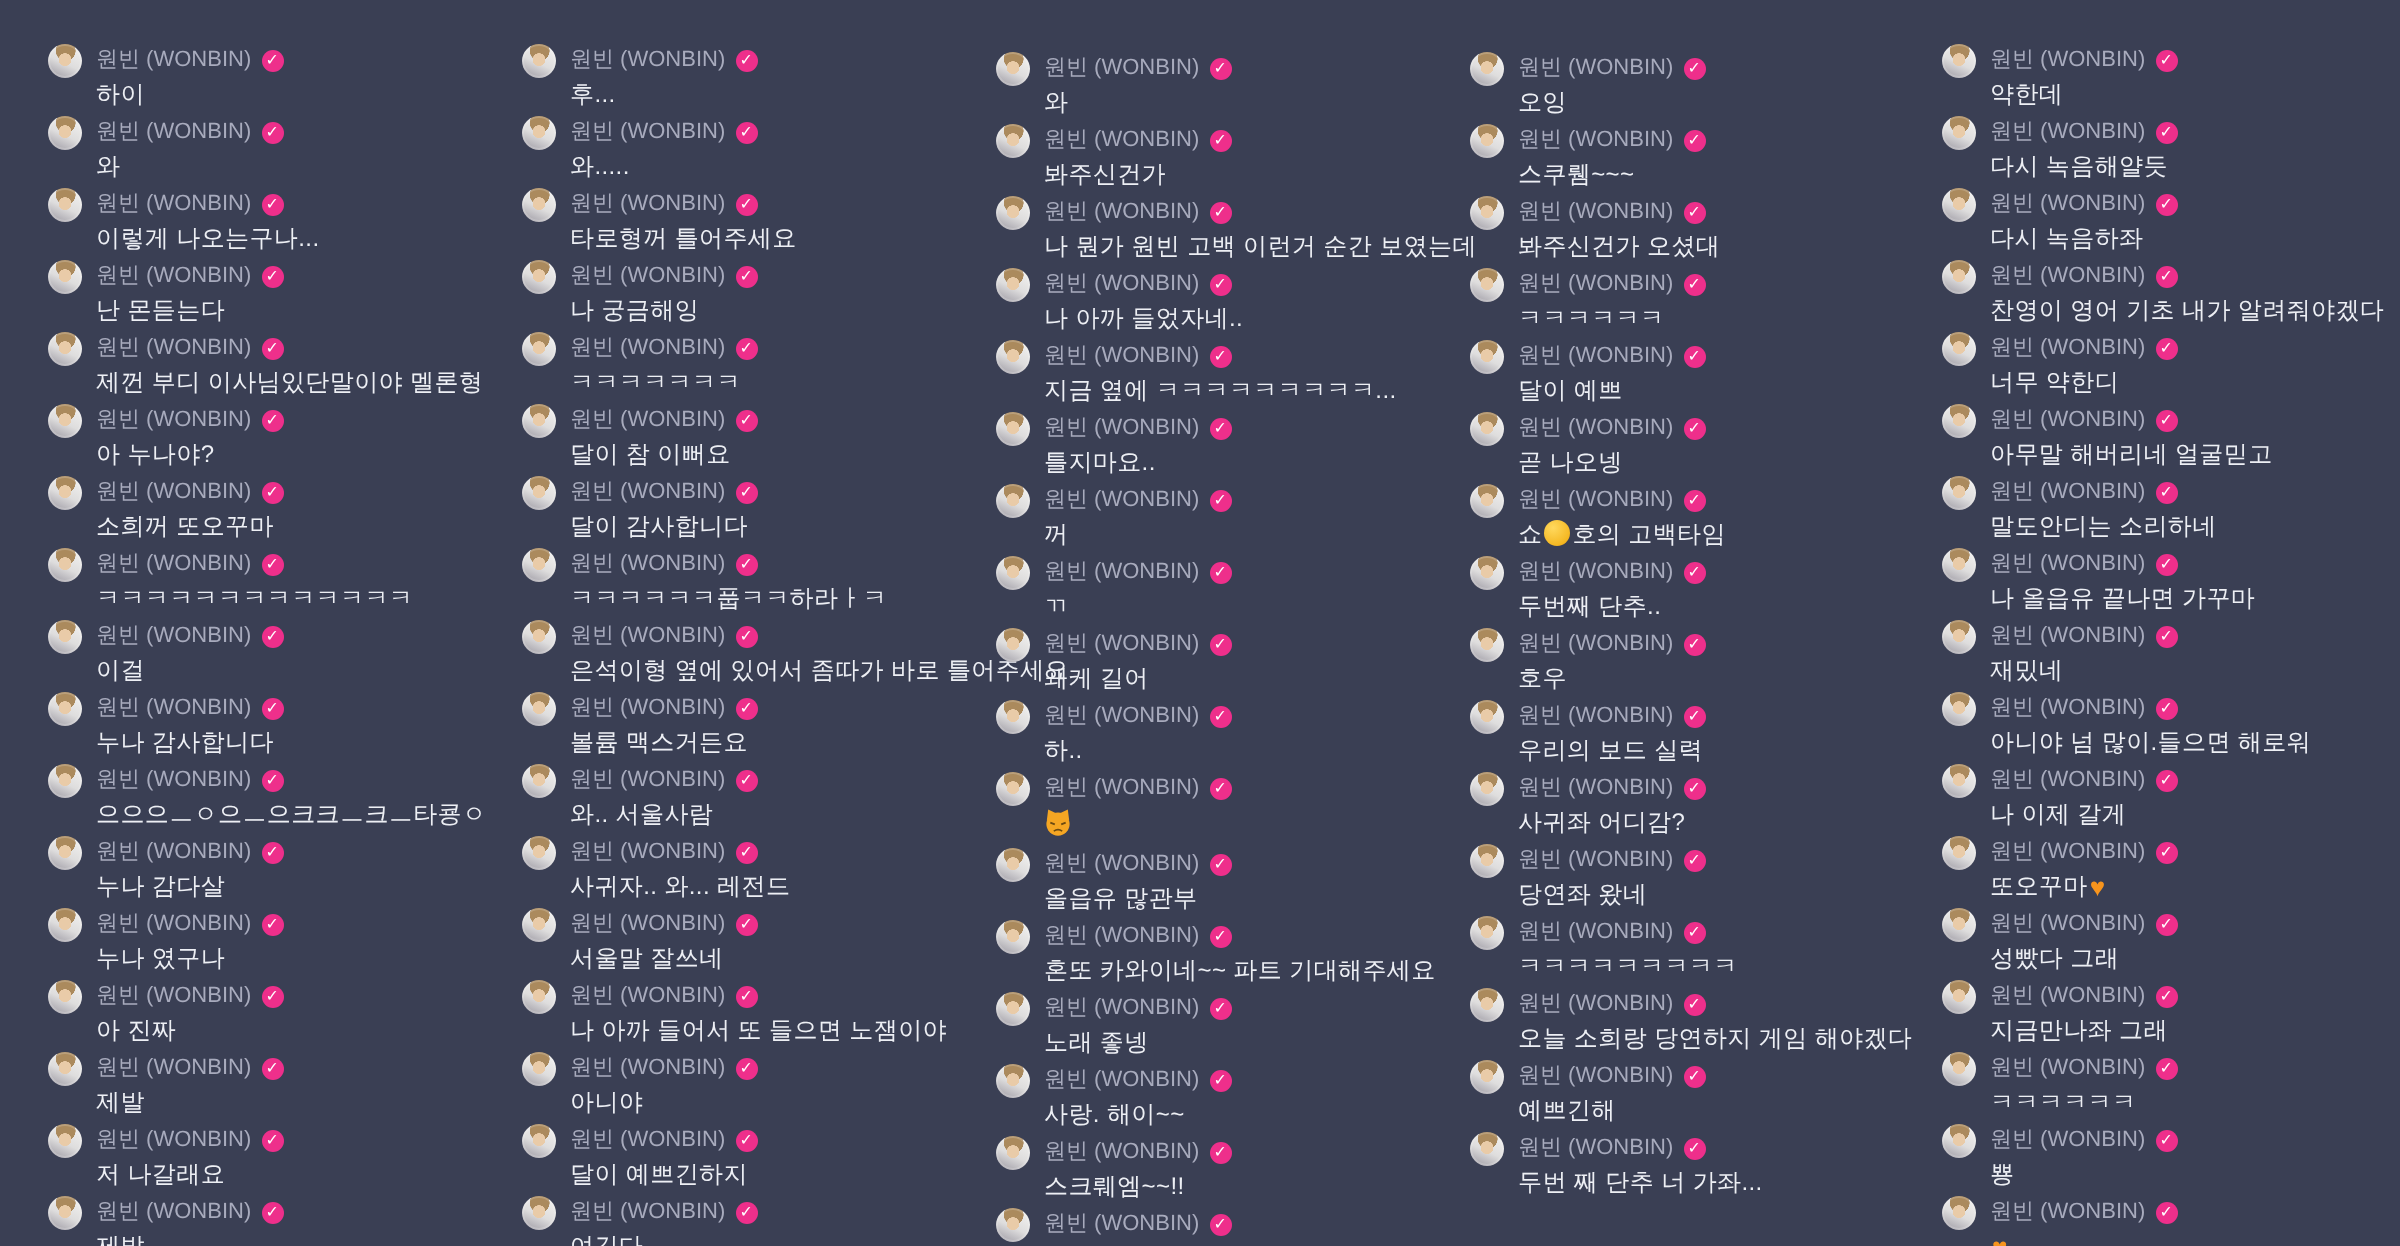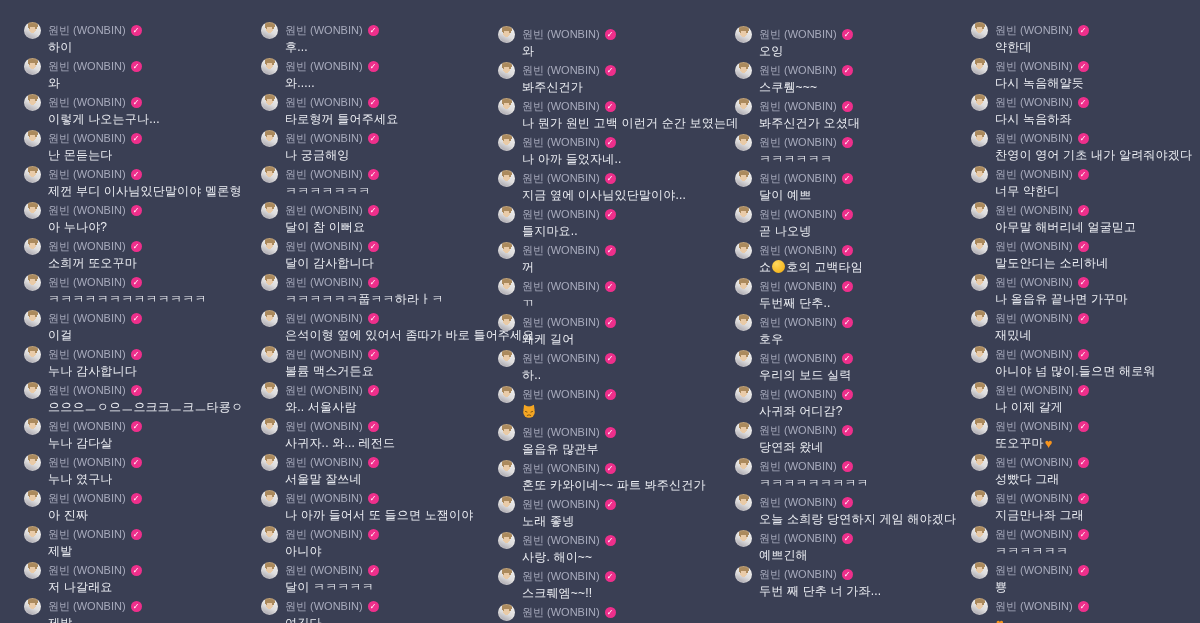--- a/index.html
+++ b/index.html
@@ -441,21 +441,21 @@
   </div>
 
   <div class="msg">
     <div class="msg-header">
       <span class="avatar"></span>
       <span class="username">원빈 (WONBIN)</span>
       <span class="badge" style="background:#ee2f8b">
             <span class="check">✓</span>
           </span>
     </div>
-    <div class="text">달이 ㅋㅋㅋㅋㅋ</div>
+    <div class="text">달이 예쁘긴하지</div>
   </div>
 
   <div class="msg">
     <div class="msg-header">
       <span class="avatar"></span>
       <span class="username">원빈 (WONBIN)</span>
       <span class="badge" style="background:#ee2f8b">
             <span class="check">✓</span>
           </span>
     </div>
@@ -508,21 +508,21 @@
   </div>
 
   <div class="msg">
     <div class="msg-header">
       <span class="avatar"></span>
       <span class="username">원빈 (WONBIN)</span>
       <span class="badge" style="background:#ee2f8b">
             <span class="check">✓</span>
           </span>
     </div>
-    <div class="text">지금 옆에 이사님있단말이야...</div>
+    <div class="text">지금 옆에 ㅋㅋㅋㅋㅋㅋㅋㅋㅋ...</div>
   </div>
 
   <div class="msg">
     <div class="msg-header">
       <span class="avatar"></span>
       <span class="username">원빈 (WONBIN)</span>
       <span class="badge" style="background:#ee2f8b">
             <span class="check">✓</span>
           </span>
     </div>
@@ -603,21 +603,21 @@
   </div>
 
   <div class="msg">
     <div class="msg-header">
       <span class="avatar"></span>
       <span class="username">원빈 (WONBIN)</span>
       <span class="badge" style="background:#ee2f8b">
             <span class="check">✓</span>
           </span>
     </div>
-    <div class="text">혼또 카와이네~~ 파트 봐주신건가</div>
+    <div class="text">혼또 카와이네~~ 파트 기대해주세요</div>
   </div>
 
   <div class="msg">
     <div class="msg-header">
       <span class="avatar"></span>
       <span class="username">원빈 (WONBIN)</span>
       <span class="badge" style="background:#ee2f8b">
             <span class="check">✓</span>
           </span>
     </div>

